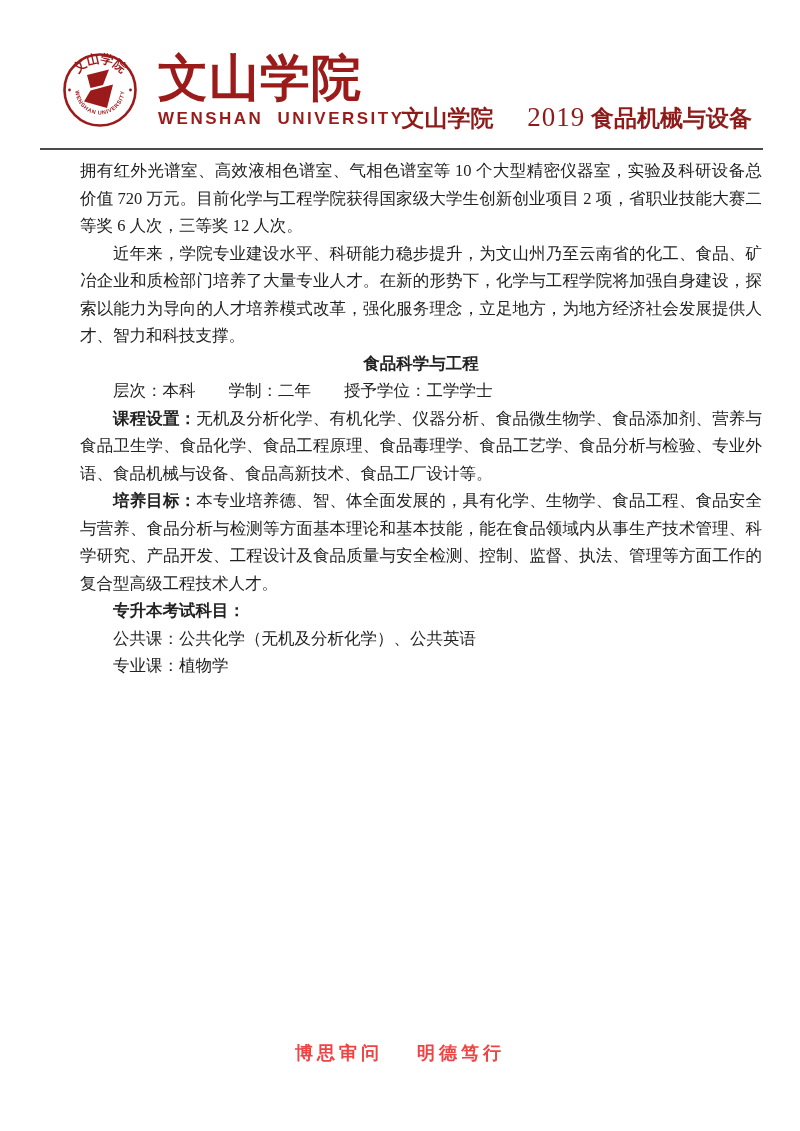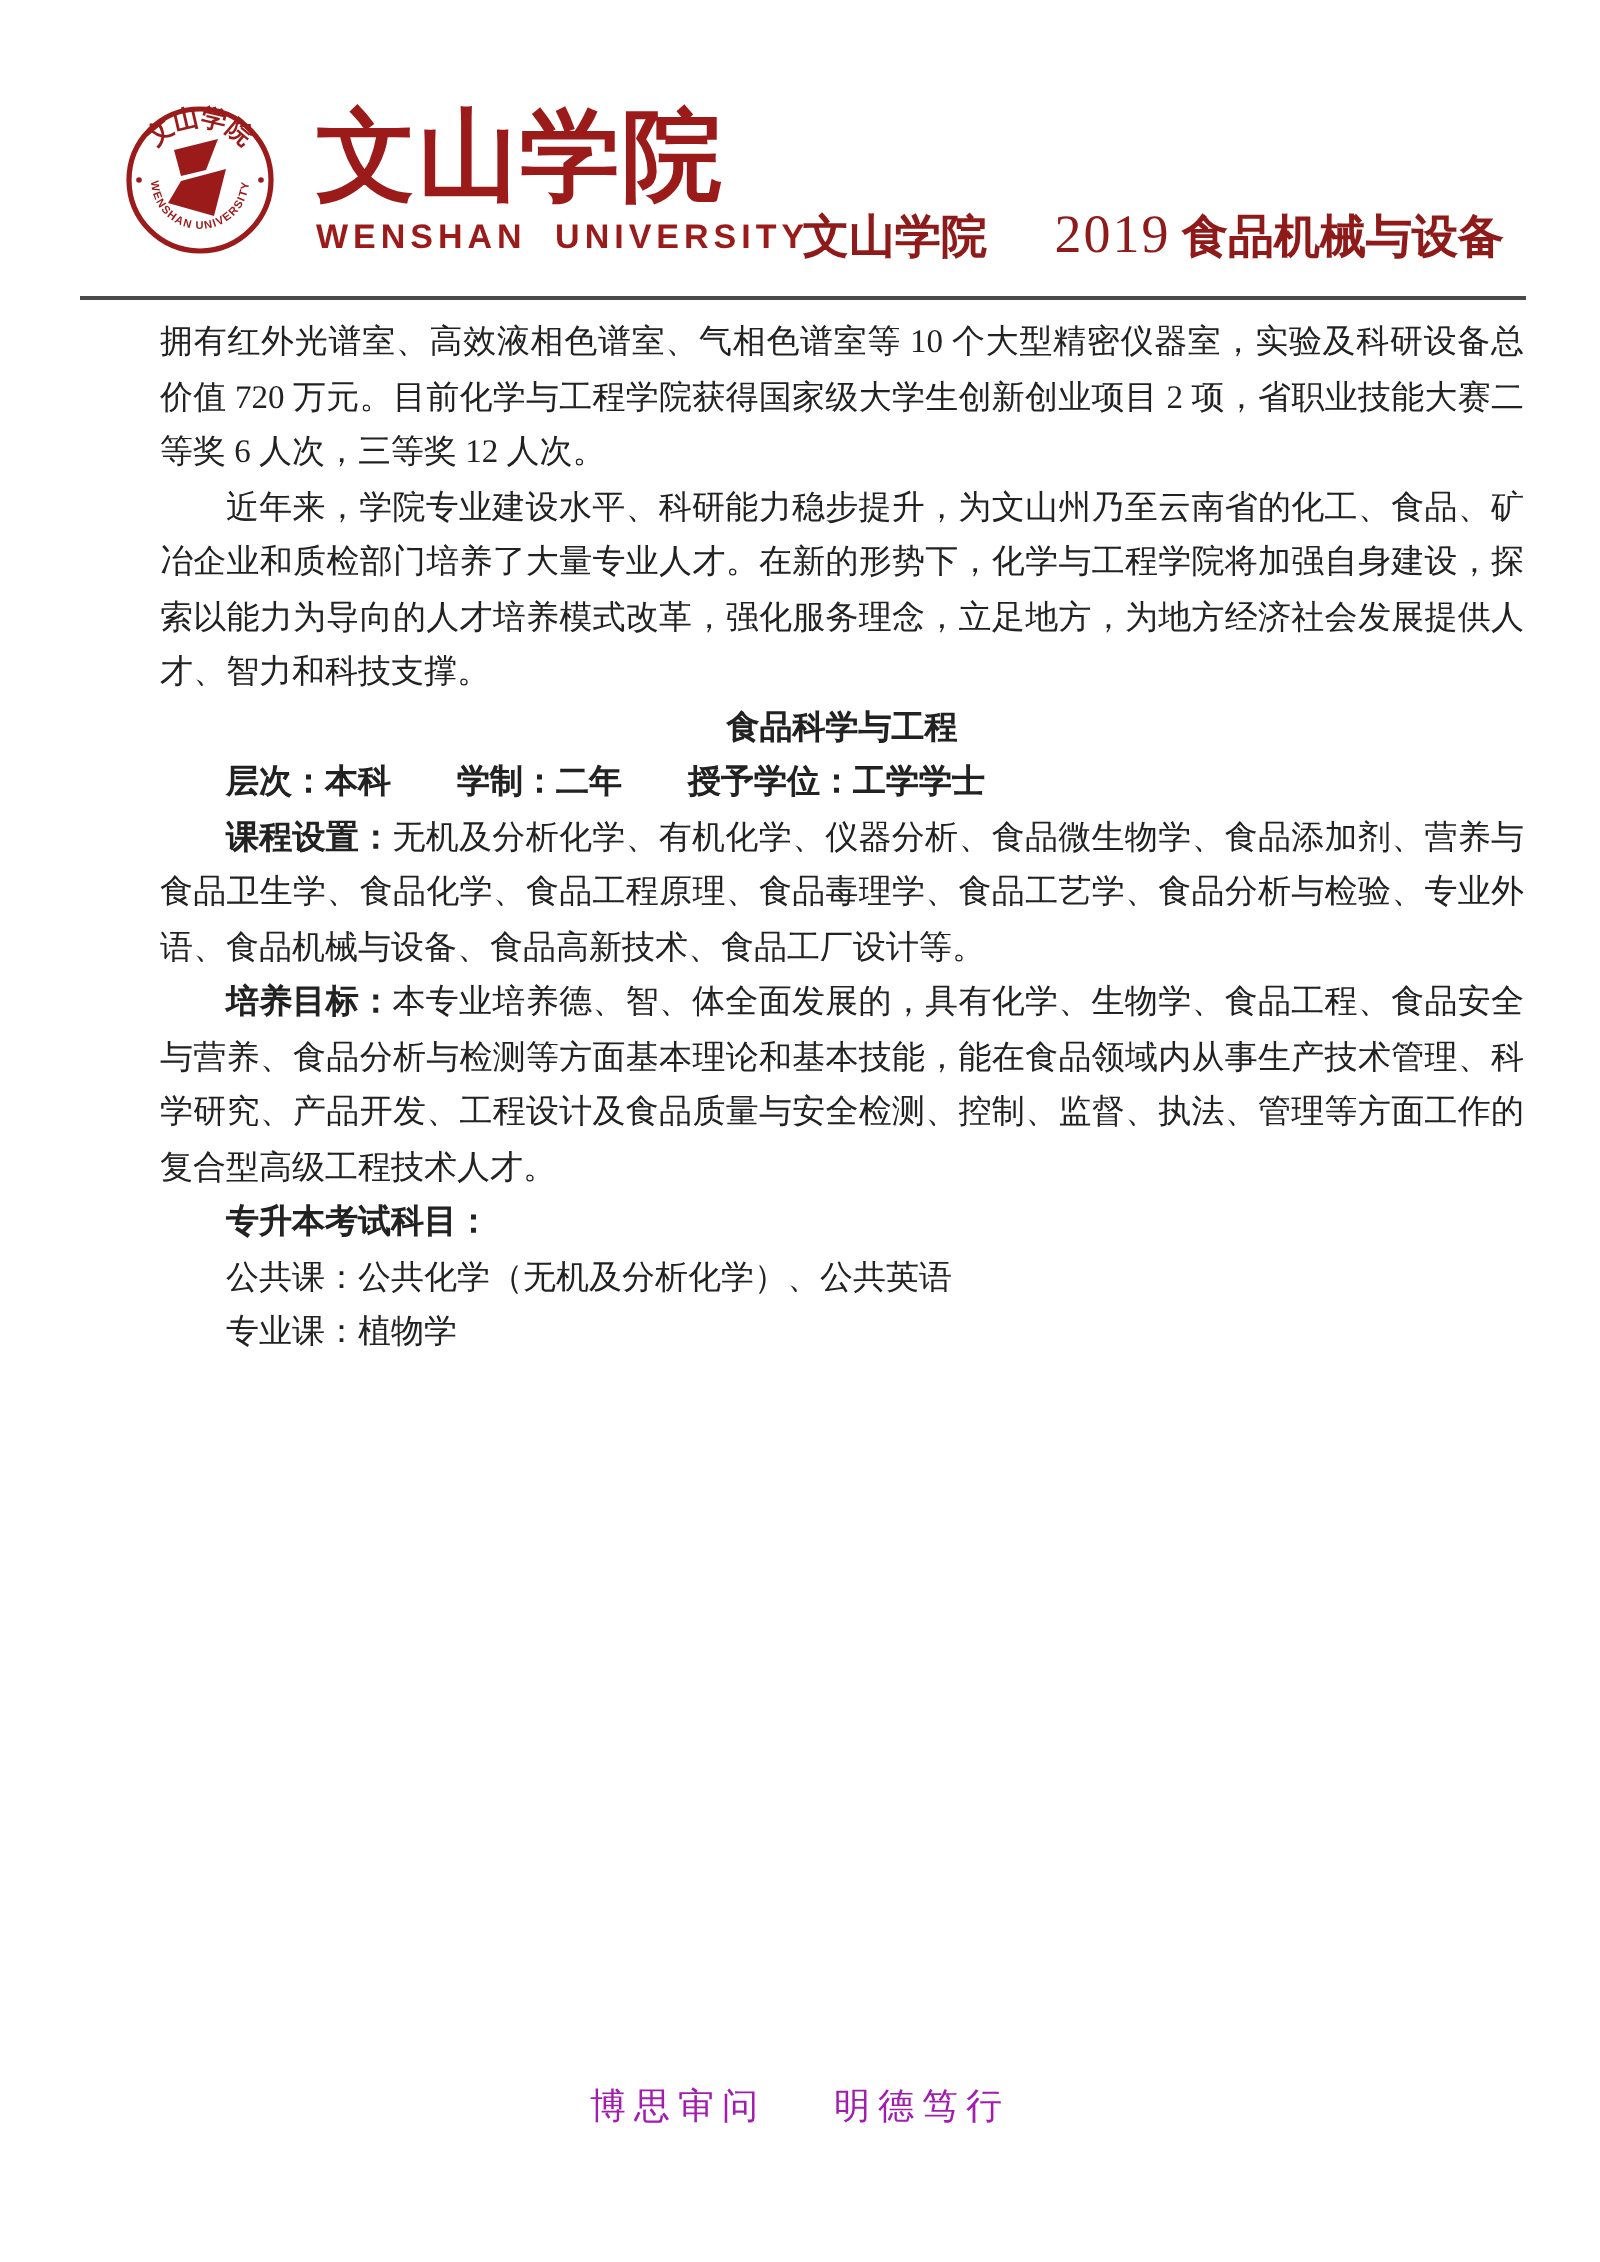--- a/index.html
+++ b/index.html
@@ -44,28 +44,28 @@
     text-align: justify; text-justify: inter-ideograph;
   }
   .content p { margin: 0; }
   .para.indent { text-indent: 2em; }
   .lbl { font-weight: bold; }
   .program-title {
     margin-top: 24px;
     text-align: center; font-weight: bold;
     font-size: 16.5px; line-height: 27.5px;
   }
-  .meta { margin-top: 5px; font-weight: bold; text-indent: 2em; }
+  .meta { margin-top: 5px; font-weight: normal; text-indent: 2em; }
   .meta .gap { display: inline-block; width: 2em; }
   .sec-first { margin-top: 4px; }
 
   
   .footer {
     position: absolute; left: 0; top: 1041px; width: 800px;
-    text-align: center; color: #a21caf; font-weight: normal;
+    text-align: center; color: #ef4444; font-weight: bold;
     font-size: 18px; line-height: 24px; letter-spacing: 4px;
     white-space: nowrap;
   }
   .footer .motto-gap { display: inline-block; width: 34px; }
 </style>
 </head>
 <body>
 
 <div class="page">
 

